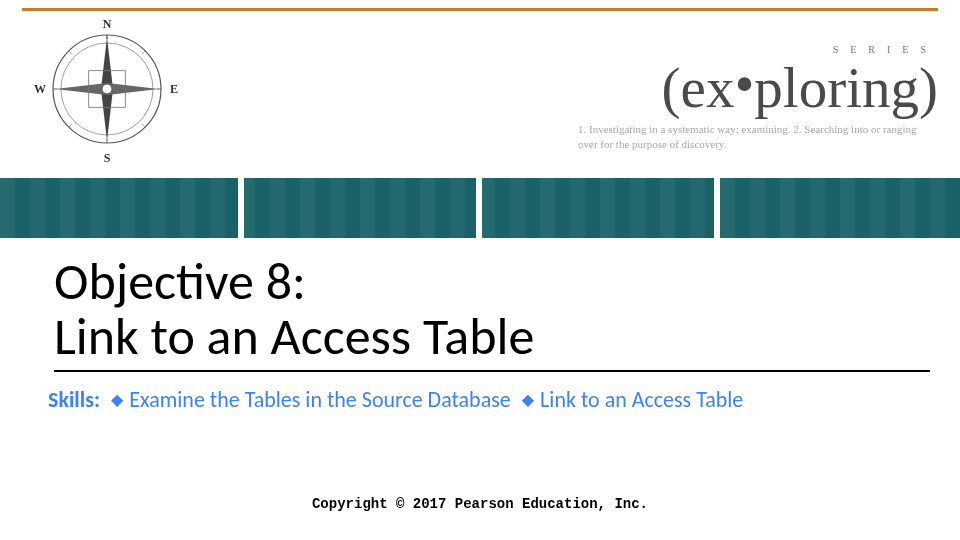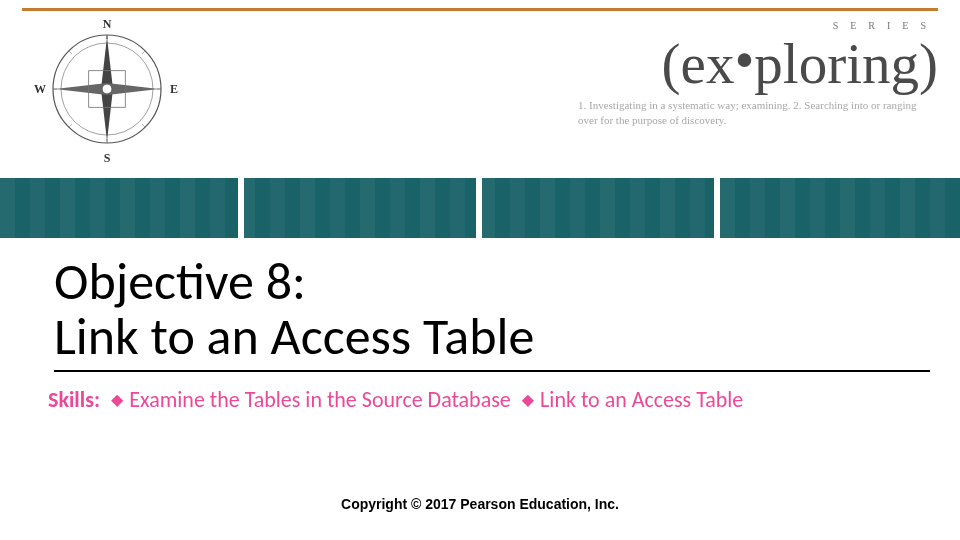--- a/index.html
+++ b/index.html
@@ -9,21 +9,21 @@
 
   
   .top-rule { position: absolute; top: 8px; left: 22px; right: 22px; height: 3px; background: #c87a2e; }
 
   
   .header { position: absolute; top: 14px; left: 22px; right: 22px; height: 160px; }
 
   .compass-wrap { position: absolute; top: 0; left: 0; width: 170px; height: 160px; }
 
   .branding { position: absolute; top: 6px; right: 0; width: 400px; text-align: right; }
-  .series-label { font-family: "Times New Roman", serif; letter-spacing: 12px; font-size: 10px; color: #777; margin-bottom: 4px; }
+  .series-label { font-family: "Times New Roman", serif; letter-spacing: 12px; font-size: 10px; color: #777; margin-bottom: 4px; margin-top: 24px; }
   .brand-word { font-family: "Times New Roman", Georgia, serif; font-size: 57px; color: #4a4a4a; line-height: 1; }
   .brand-word .dot { display:inline-block; transform: translateY(-4px); }
   .brand-def { font-family: "Times New Roman", serif; font-size: 11px; color: #a8a8a8; margin-top: 6px; line-height: 1.35; text-align: left; padding-left: 40px; }
 
   
   .band { position: absolute; top: 178px; left: 0; right: 0; height: 60px; background: #1b6d74; overflow: hidden; }
   .band::before {
     content:"";
     position:absolute; inset:0;
     background-image:
@@ -35,26 +35,26 @@
   .band .s1 { left: 238px; }
   .band .s2 { left: 476px; }
   .band .s3 { left: 714px; }
 
   
   .title-block { position: absolute; top: 254px; left: 30px; right: 30px; margin-left: 24px; }
   .title-line { font-size: 52px; font-weight: 400; color: #000; line-height: 1.06; font-family: Calibri, Arial, sans-serif; }
   .title-rule { height: 2px; background: #000; margin-top: 6px; }
 
   
-  .skills { position: absolute; top: 386px; left: 48px; right: 24px; font-size: 22px; color: #ec4899; font-family: Calibri, Arial, sans-serif; }
+  .skills { position: absolute; top: 386px; left: 48px; right: 24px; font-size: 22px; color: #3b82f6; font-family: Calibri, Arial, sans-serif; }
   .skills .label { font-weight: 700; }
   .bullet { display:inline-block; margin: 0 6px; font-size: 16px; transform: translateY(-2px); }
 
   
-  .footer { position:absolute; bottom: 28px; left:0; right:0; text-align:center; font-size: 14px; font-weight:700; color:#000; font-family: Liberation Sans, sans-serif; }
+  .footer { position:absolute; bottom: 28px; left:0; right:0; text-align:center; font-size: 14px; font-weight:700; color:#000; font-family: Liberation Mono, monospace; }
 
   
   .compass { width: 150px; height: 150px; position: relative; margin: 0 auto; }
   .compass svg { width: 100%; height: 100%; }
   .card-letter { font: 600 12px Georgia, serif; fill:#333; }
 </style>
 </head>
 <body>
 
 <div class="slide">

